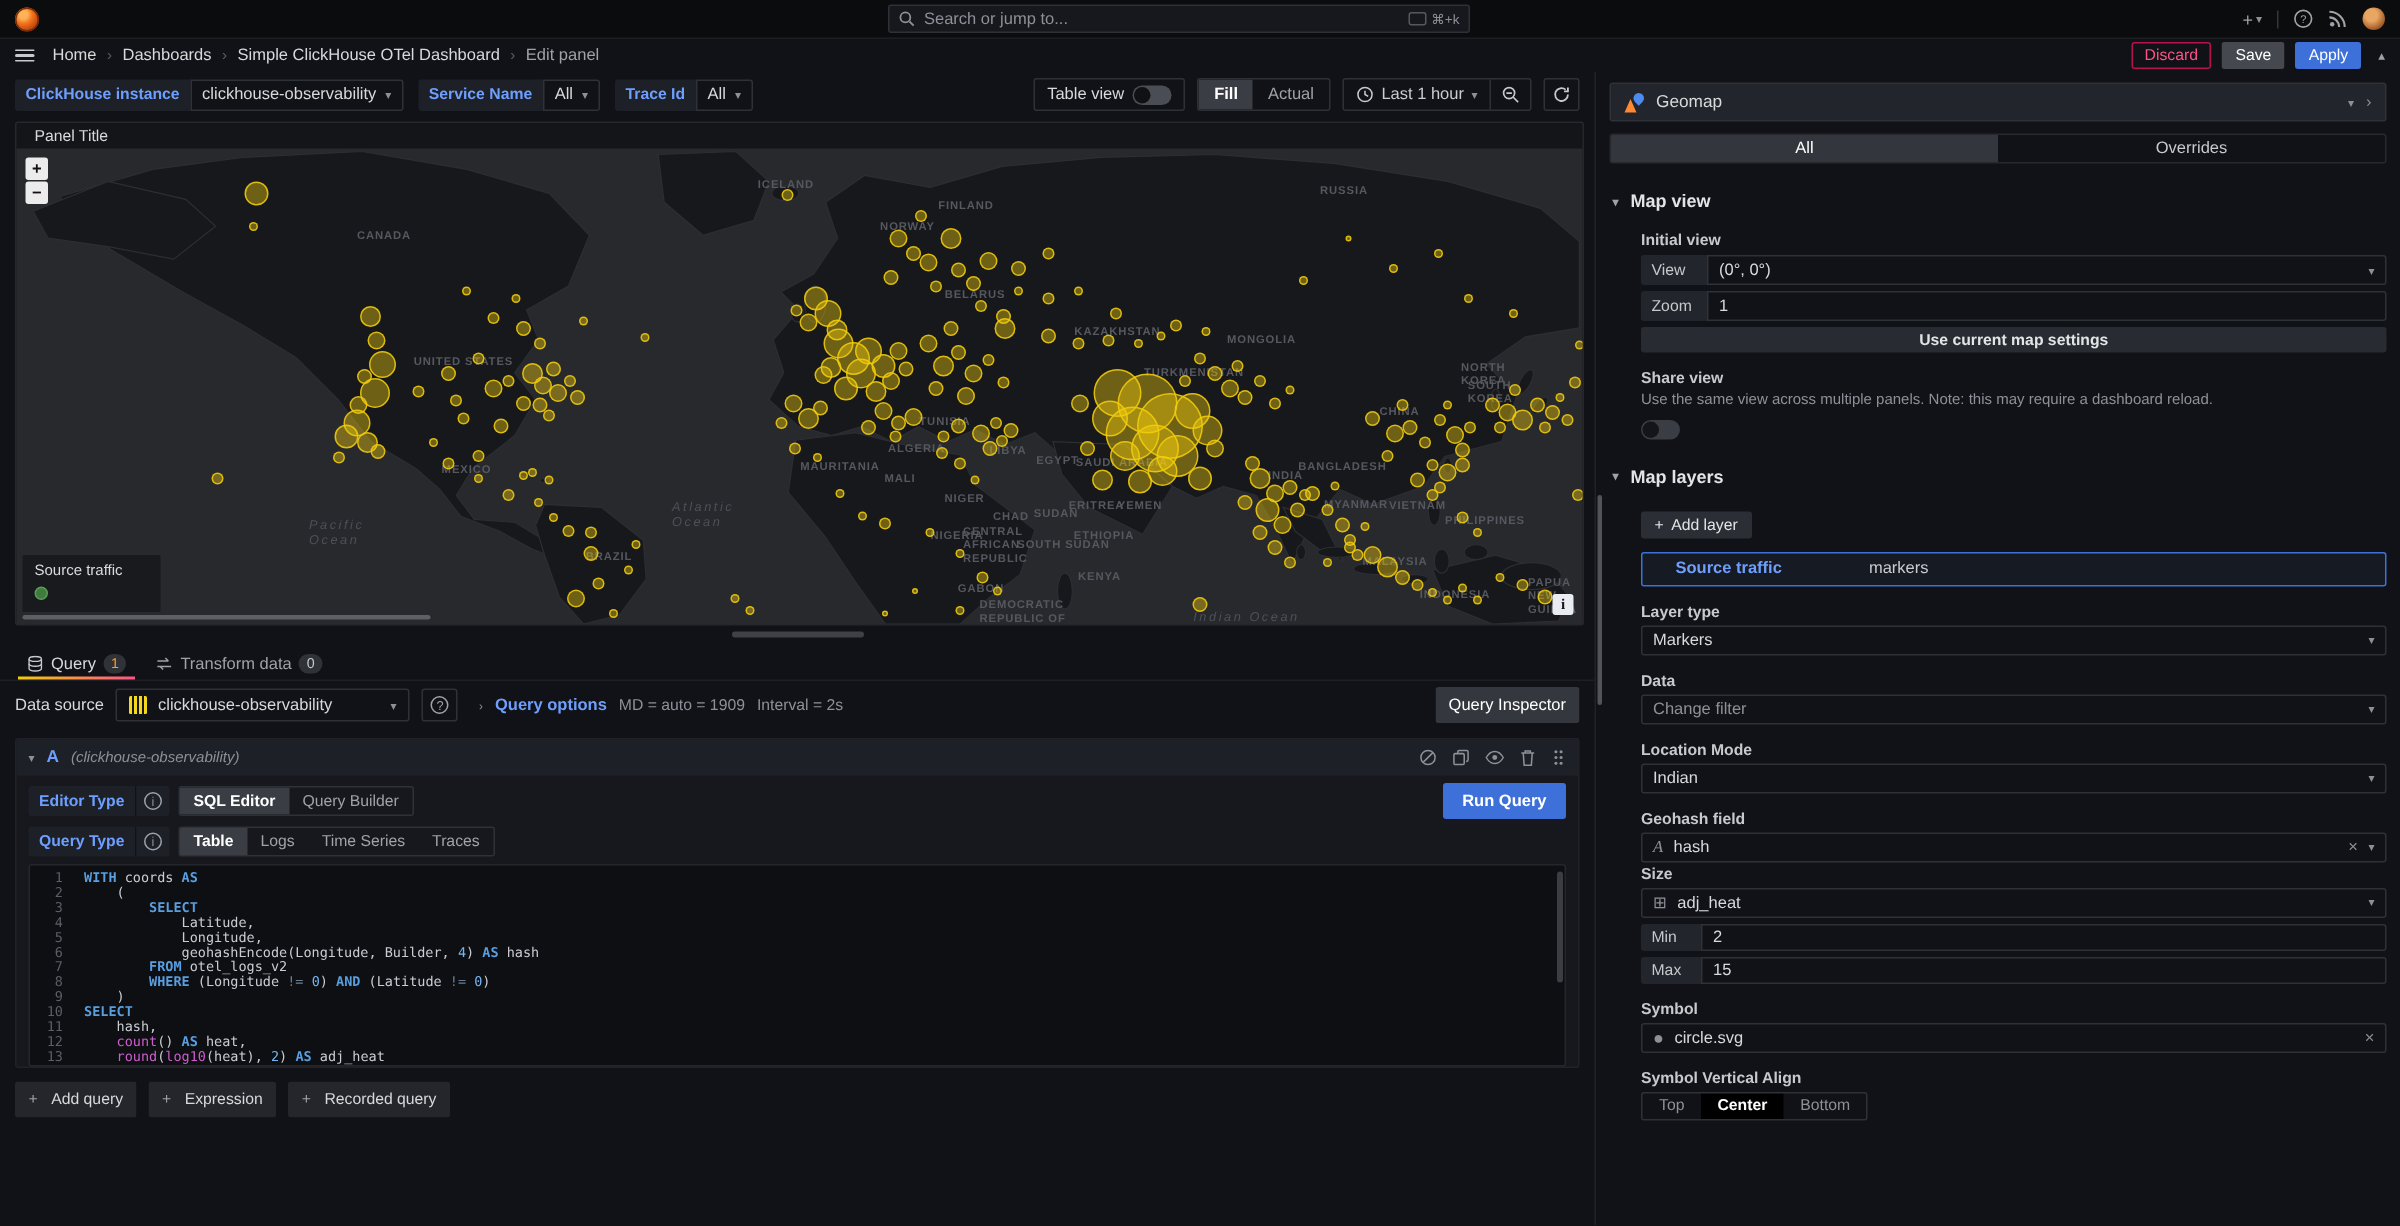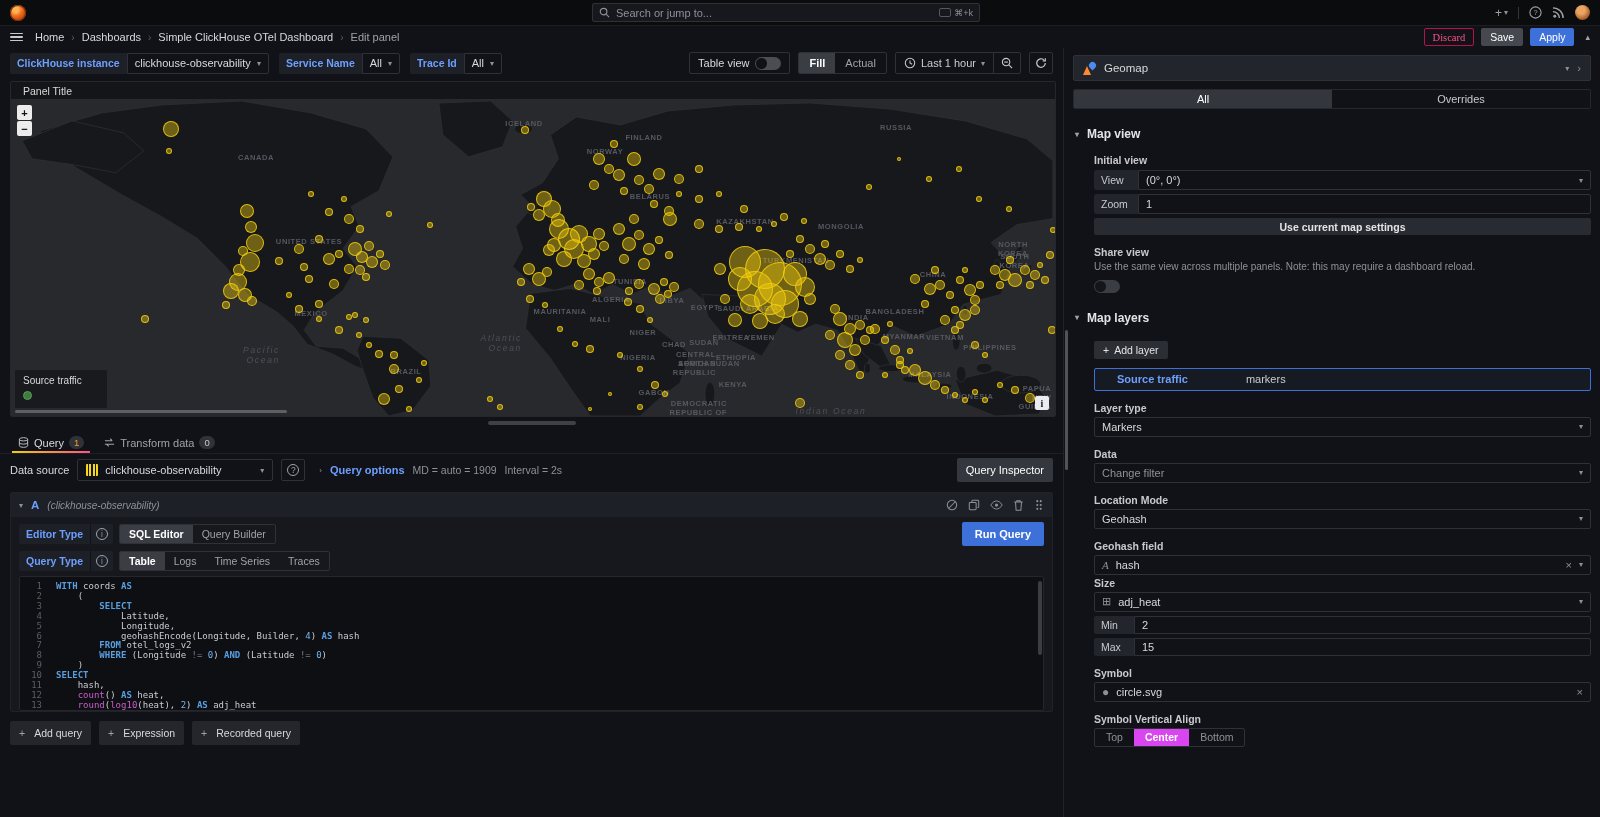--- a/index.html
+++ b/index.html
@@ -31,21 +31,21 @@
     flex:0 0 22px; }
   .hamburger { width:13px; display:flex; flex-direction:column; gap:2px; margin-right:12px; cursor:pointer; }
   .hamburger span { height:1.5px; background:#c7c9cc; border-radius:1px; }
   .crumbs { display:flex; align-items:center; gap:7px; font-size:11px; }
   .crumbs .sep { color:#5c5f66; font-size:10px; }
   .crumbs .c { color:#d8d9da; }
   .crumbs .c.dim { color:#9fa2a8; }
   .nav-actions { margin-left:auto; display:flex; align-items:center; gap:7px; }
   .btn { border-radius:2px; font-size:10.5px; height:18px; display:inline-flex; align-items:center;
     padding:0 8px; cursor:pointer; border:1px solid transparent; }
-  .btn.danger { color:#ff5286; border-color:#b8124a; background:transparent;font-family:Liberation Serif, serif; }
+  .btn.danger { color:#ff5286; border-color:#b8124a; background:transparent; }
   .btn.secondary { background:#45484e; color:#fff; }
   .btn.primary { background:#3d71d9; color:#fff; }
   .caret-up { color:#9fa2a8; font-size:9px; margin-left:4px; cursor:pointer; }
 
   
   .content { flex:1; display:flex; min-height:0; }
   .left { width:1063px; flex:0 0 1063px; display:flex; flex-direction:column; position:relative; }
   .right { flex:1; border-left:1px solid #202227; position:relative; overflow:hidden; }
 
   
@@ -72,21 +72,21 @@
 
   
   .panel { margin:3px 7px 0 10px; border:1px solid #25272c; border-radius:2px; background:#141519;
     height:336px; flex:0 0 336px; display:flex; flex-direction:column; }
   .panel-h { height:17px; display:flex; align-items:center; padding:0 12px; font-size:10.5px; color:#d8d9da; }
   .map { flex:1; position:relative; overflow:hidden; background:#28292d; }
   .map svg.base { position:absolute; inset:0; }
   .mk { position:absolute; border-radius:50%; background:rgba(242,204,12,.40);
     border:1px solid rgba(242,204,12,.85); }
   .mlabel { position:absolute; transform:translate(-50%,-50%); color:#55585f; font-size:7.5px;
-    font-weight:bold; letter-spacing:.08em; text-align:right; max-width:74px; line-height:1.2;
+    font-weight:bold; letter-spacing:.08em; text-align:left; max-width:74px; line-height:1.2;
     text-transform:uppercase; pointer-events:none; }
   .mlabel.o { color:#4d5058; font-weight:normal; font-style:italic; font-size:8.5px;
     letter-spacing:.2em; text-transform:none; }
   .zoomctl { position:absolute; left:6px; top:6px; display:flex; flex-direction:column; gap:1px; }
   .zoomctl .zb { width:15px; height:15px; background:#ececec; color:#111; font-weight:bold;
     display:flex; align-items:center; justify-content:center; border-radius:2px; font-size:11px; cursor:pointer; }
   .legend { position:absolute; left:4px; bottom:8px; background:rgba(20,22,26,.78); padding:5px 8px 8px;
     width:92px; border-radius:1px; }
   .legend .lt { font-size:10px; color:#d8d9da; }
   .legend .dot { width:9px; height:9px; border-radius:50%; background:#3f7a3f; border:1px solid #5a9e54; margin-top:5px; }
@@ -203,21 +203,21 @@
   .minitoggle { margin-top:6px; width:26px; height:13px; border-radius:7px; background:#3a3d43; position:relative; cursor:pointer; }
   .minitoggle .knob { position:absolute; left:1px; top:1px; width:11px; height:11px; border-radius:50%; background:#14151a; }
   .addlayer { margin-top:14px; display:inline-flex; align-items:center; gap:5px; background:#2b2e34;
     height:18px; padding:0 9px; border-radius:2px; color:#e3e4e6; font-size:10.5px; cursor:pointer; }
   .layercard { margin-top:9px; height:23px; border:1px solid #3d71d9; border-radius:2px; background:#161a22;
     display:flex; align-items:center; padding:0 10px 0 22px; gap:58px; cursor:pointer; }
   .layercard .lname { color:#6e9fff; font-size:11px; font-weight:bold; }
   .layercard .ltype { color:#c9ccd1; font-size:11px; }
   .radios { margin-top:3px; display:inline-flex; border:1px solid #2e3136; border-radius:2px; overflow:hidden; height:19px; }
   .radios .r { padding:0 11px; display:flex; align-items:center; color:#8e9099; font-size:10.5px; cursor:pointer; }
-  .radios .r.sel { background:#d946ef; color:#fff; font-weight:bold; }
+  .radios .r.sel { background:#000000; color:#fff; font-weight:bold; }
   .ghfield input, .inline-row input { background:transparent; border:0; outline:none; color:#d8d9da; font-size:11px; width:100%; }
 </style>
 </head>
 <body>
 
 <div class="app">
 
   <header class="topnav">
     <div class="logo"></div>
     <div class="searchbox">
@@ -379,21 +379,21 @@
               <span class="mlabel" style="left: 300px; top: 214px;">MEXICO</span>
               <span class="mlabel" style="left: 395px; top: 272px;">BRAZIL</span>
               <span class="mlabel" style="left: 513px; top: 24px;">ICELAND</span>
               <span class="mlabel" style="left: 594px; top: 52px;">NORWAY</span>
               <span class="mlabel" style="left: 633px; top: 38px;">FINLAND</span>
               <span class="mlabel" style="left: 885px; top: 28px;">RUSSIA</span>
               <span class="mlabel" style="left: 639px; top: 97px;">BELARUS</span>
               <span class="mlabel" style="left: 734px; top: 122px;">KAZAKHSTAN</span>
               <span class="mlabel" style="left: 830px; top: 127px;">MONGOLIA</span>
               <span class="mlabel" style="left: 922px; top: 175px;">CHINA</span>
-              <span class="mlabel" style="left: 785px; top: 161px;">TURKMENISTAN</span>
+              <span class="mlabel" style="left: 785px; top: 149px;">TURKMENISTAN</span>
               <span class="mlabel" style="left: 846px; top: 218px;">INDIA</span>
               <span class="mlabel" style="left: 884px; top: 212px;">BANGLADESH</span>
               <span class="mlabel" style="left: 893px; top: 237px;">MYANMAR</span>
               <span class="mlabel" style="left: 934px; top: 238px;">VIETNAM</span>
               <span class="mlabel" style="left: 979px; top: 248px;">PHILIPPINES</span>
               <span class="mlabel" style="left: 919px; top: 275px;">MALAYSIA</span>
               <span class="mlabel" style="left: 959px; top: 297px;">INDONESIA</span>
               <span class="mlabel" style="left: 1024px; top: 298px;">PAPUA NEW GUINEA</span>
               <span class="mlabel" style="left: 619px; top: 182px;">TUNISIA</span>
               <span class="mlabel" style="left: 600px; top: 200px;">ALGERIA</span>
@@ -936,21 +936,21 @@
 
             <div class="olabel">Data</div>
             <div class="selbox">
               <span class="ph">Change filter</span>
                 <span class="sp"></span>
               <span class="chev">▾</span>
             </div>
 
             <div class="olabel">Location Mode</div>
             <div class="selbox">
-              <span>Geohash</span>
+              <span>Indian</span>
                 <span class="sp"></span>
               <span class="chev">▾</span>
             </div>
 
             <div class="olabel">Geohash field</div>
             <div class="selbox ghfield">
               <span style="font-style:italic;color:#8e9099;font-family:'Liberation Serif',serif">A</span>
               <span>hash</span>
                 <span class="sp"></span>
               <span class="xi">×</span>

